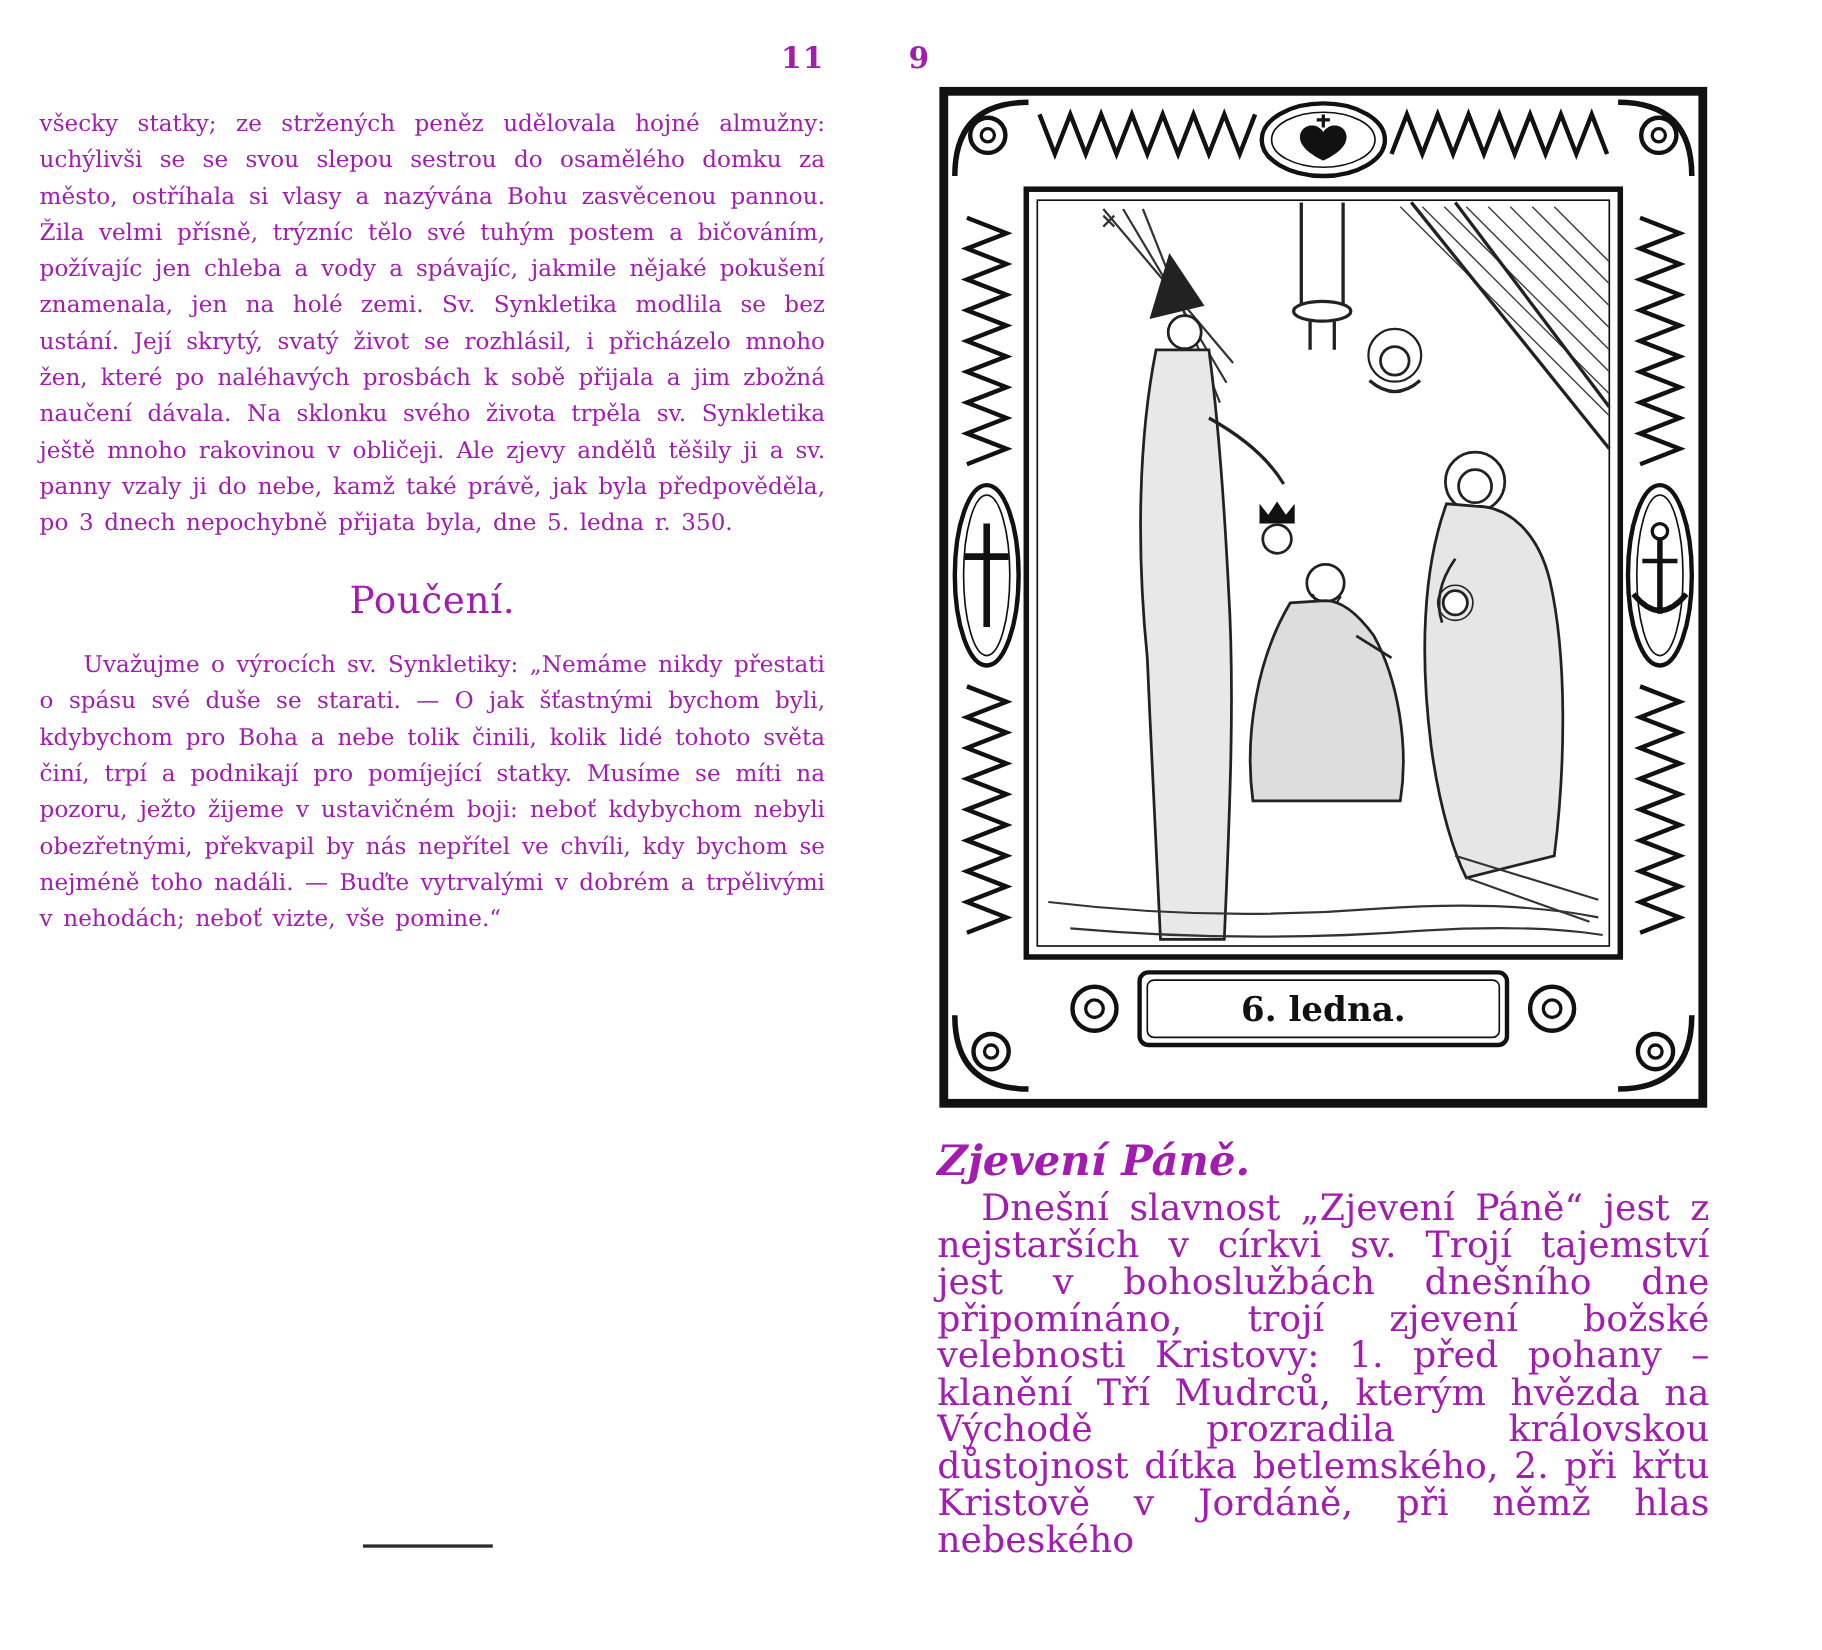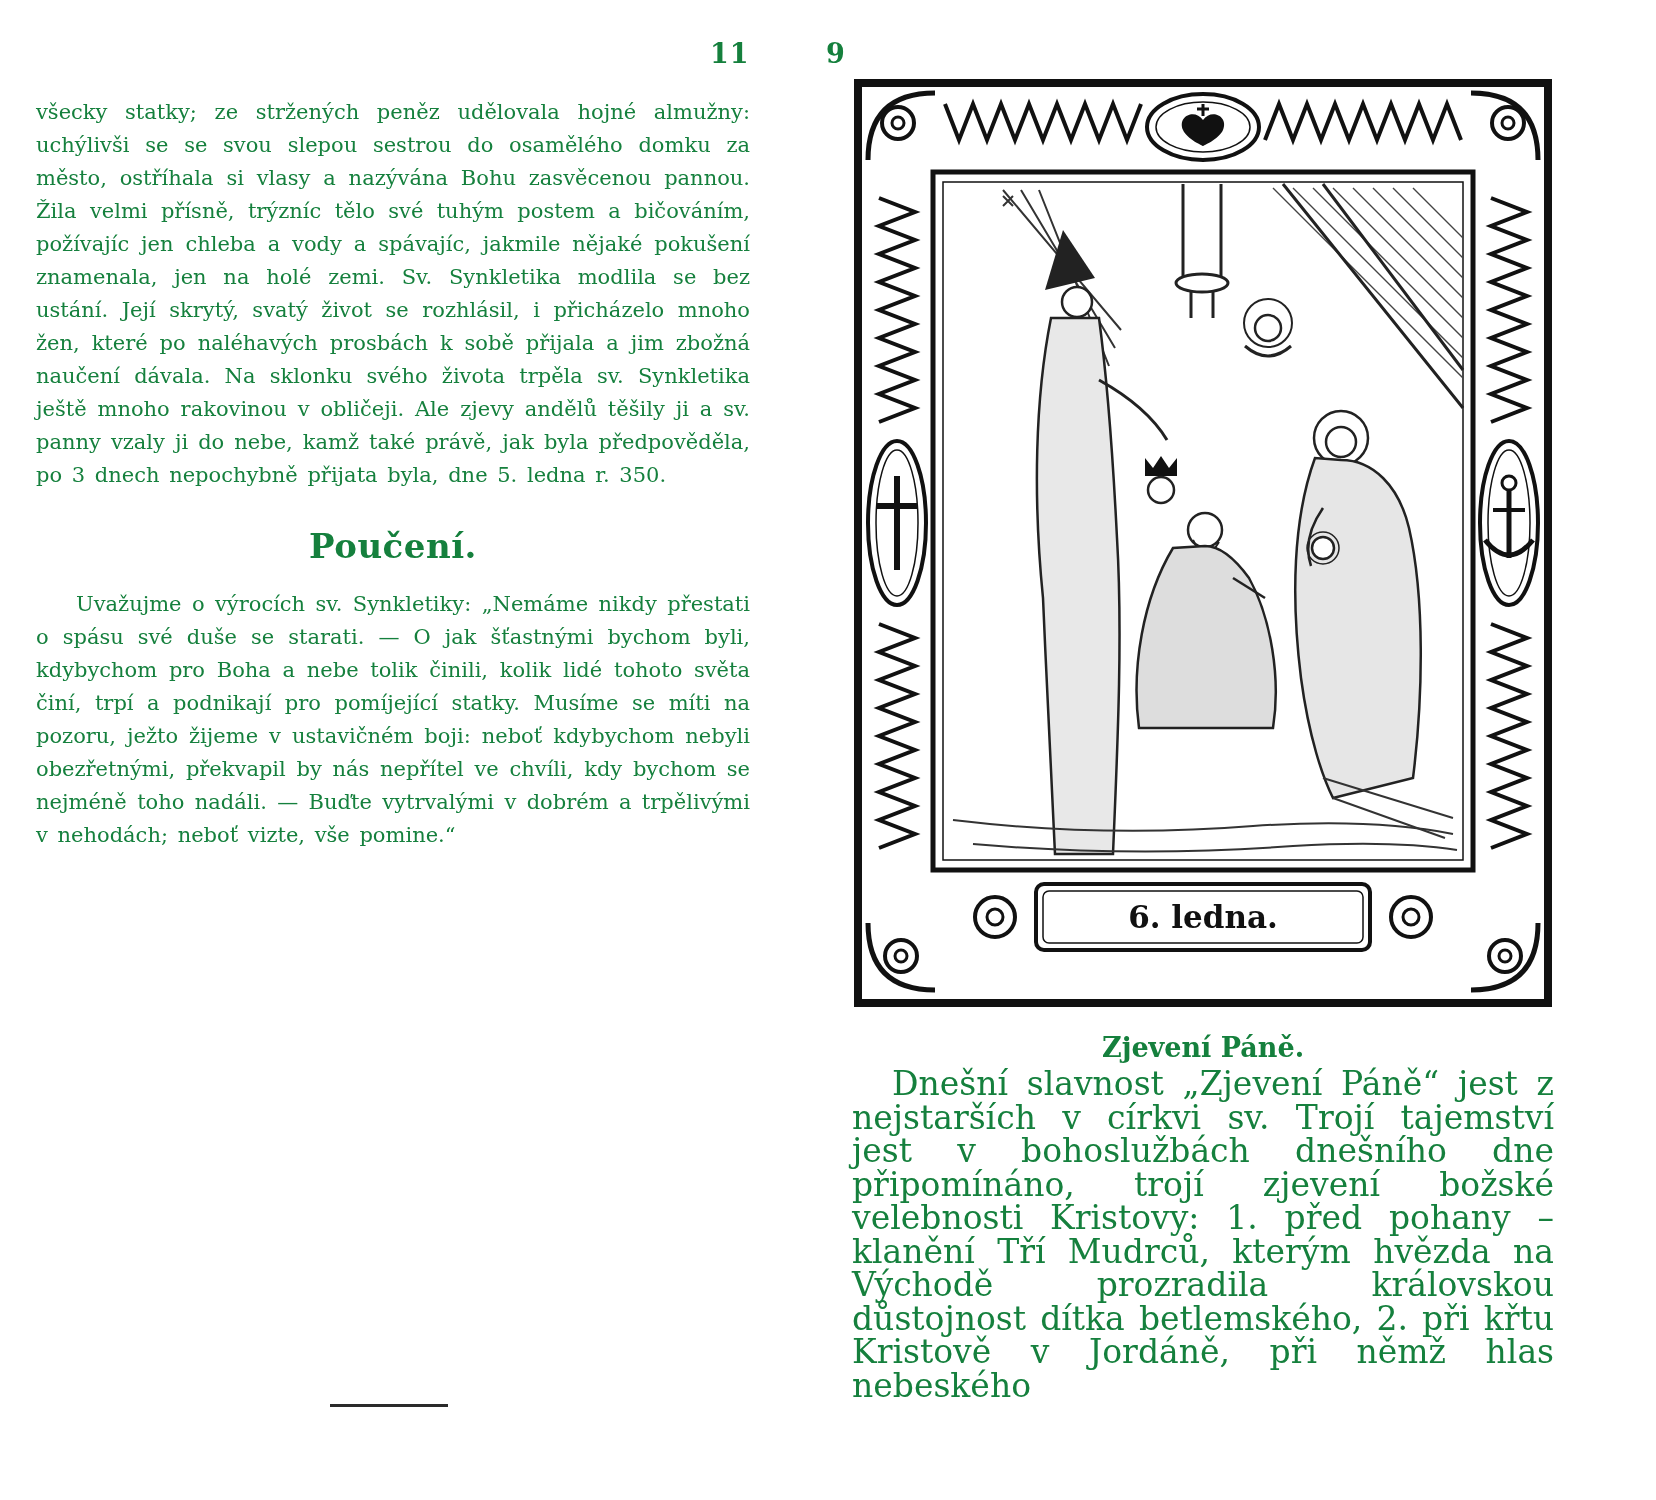--- a/index.html
+++ b/index.html
@@ -1,33 +1,33 @@
 <!DOCTYPE html>
 <html><head>
 <meta charset="utf-8">
 <style>
   html,body{margin:0;padding:0;background:#ffffff;}
   .spread{
     position:relative;width:1656px;height:1500px;background:#ffffff;
-    font-family:"DejaVu Serif", serif;color:#15803d;overflow:hidden;
+    font-family:"DejaVu Serif", serif;color:#a21caf;overflow:hidden;
   }
   .pageno{position:absolute;top:38px;font-size:27px;font-weight:bold;letter-spacing:1px;}
   .pageno-left{left:710px;}
   .pageno-right{left:826px;}
 
   .leftcol{position:absolute;left:36px;top:96px;width:714px;}
   .leftcol p.body{margin:0;text-align:justify;font-size:21px;line-height:33px;word-spacing:3px;}
   .indent{text-indent:40px;}
-  h2.section{text-align:center;font-size:34px;font-weight:bold;margin:34px 0 22px 0;letter-spacing:0.5px;}
+  h2.section{text-align:center;font-size:34px;font-weight:normal;margin:34px 0 22px 0;letter-spacing:0.5px;}
   p.prayer{margin:0;text-align:justify;font-size:30px;line-height:43px;word-spacing:4px;text-indent:46px;}
   .divider{position:absolute;left:330px;top:1404px;width:118px;height:0;border-top:3px solid #2a2a2a;}
 
   .rightcol{position:absolute;left:852px;top:78px;width:702px;}
   .frame{display:block;margin:0 auto;}
-  h1.feast{text-align:center;font-size:27px;font-weight:bold;margin:24px 0 4px 0;}
+  h1.feast{text-align:left;font-size:38px;font-weight:bold;margin:24px 0 4px 0;font-style:italic;}
   .subfeast{text-align:center;font-size:27px;margin:0 0 20px 0;}
   .rightcol p.body{margin:0;text-align:justify;font-size:33px;line-height:33.5px;word-spacing:3px;}
 </style>
 </head>
 <body>
 
 <div class="spread">
 
   <div class="pageno pageno-left">11</div>
   <div class="pageno pageno-right">9</div>

